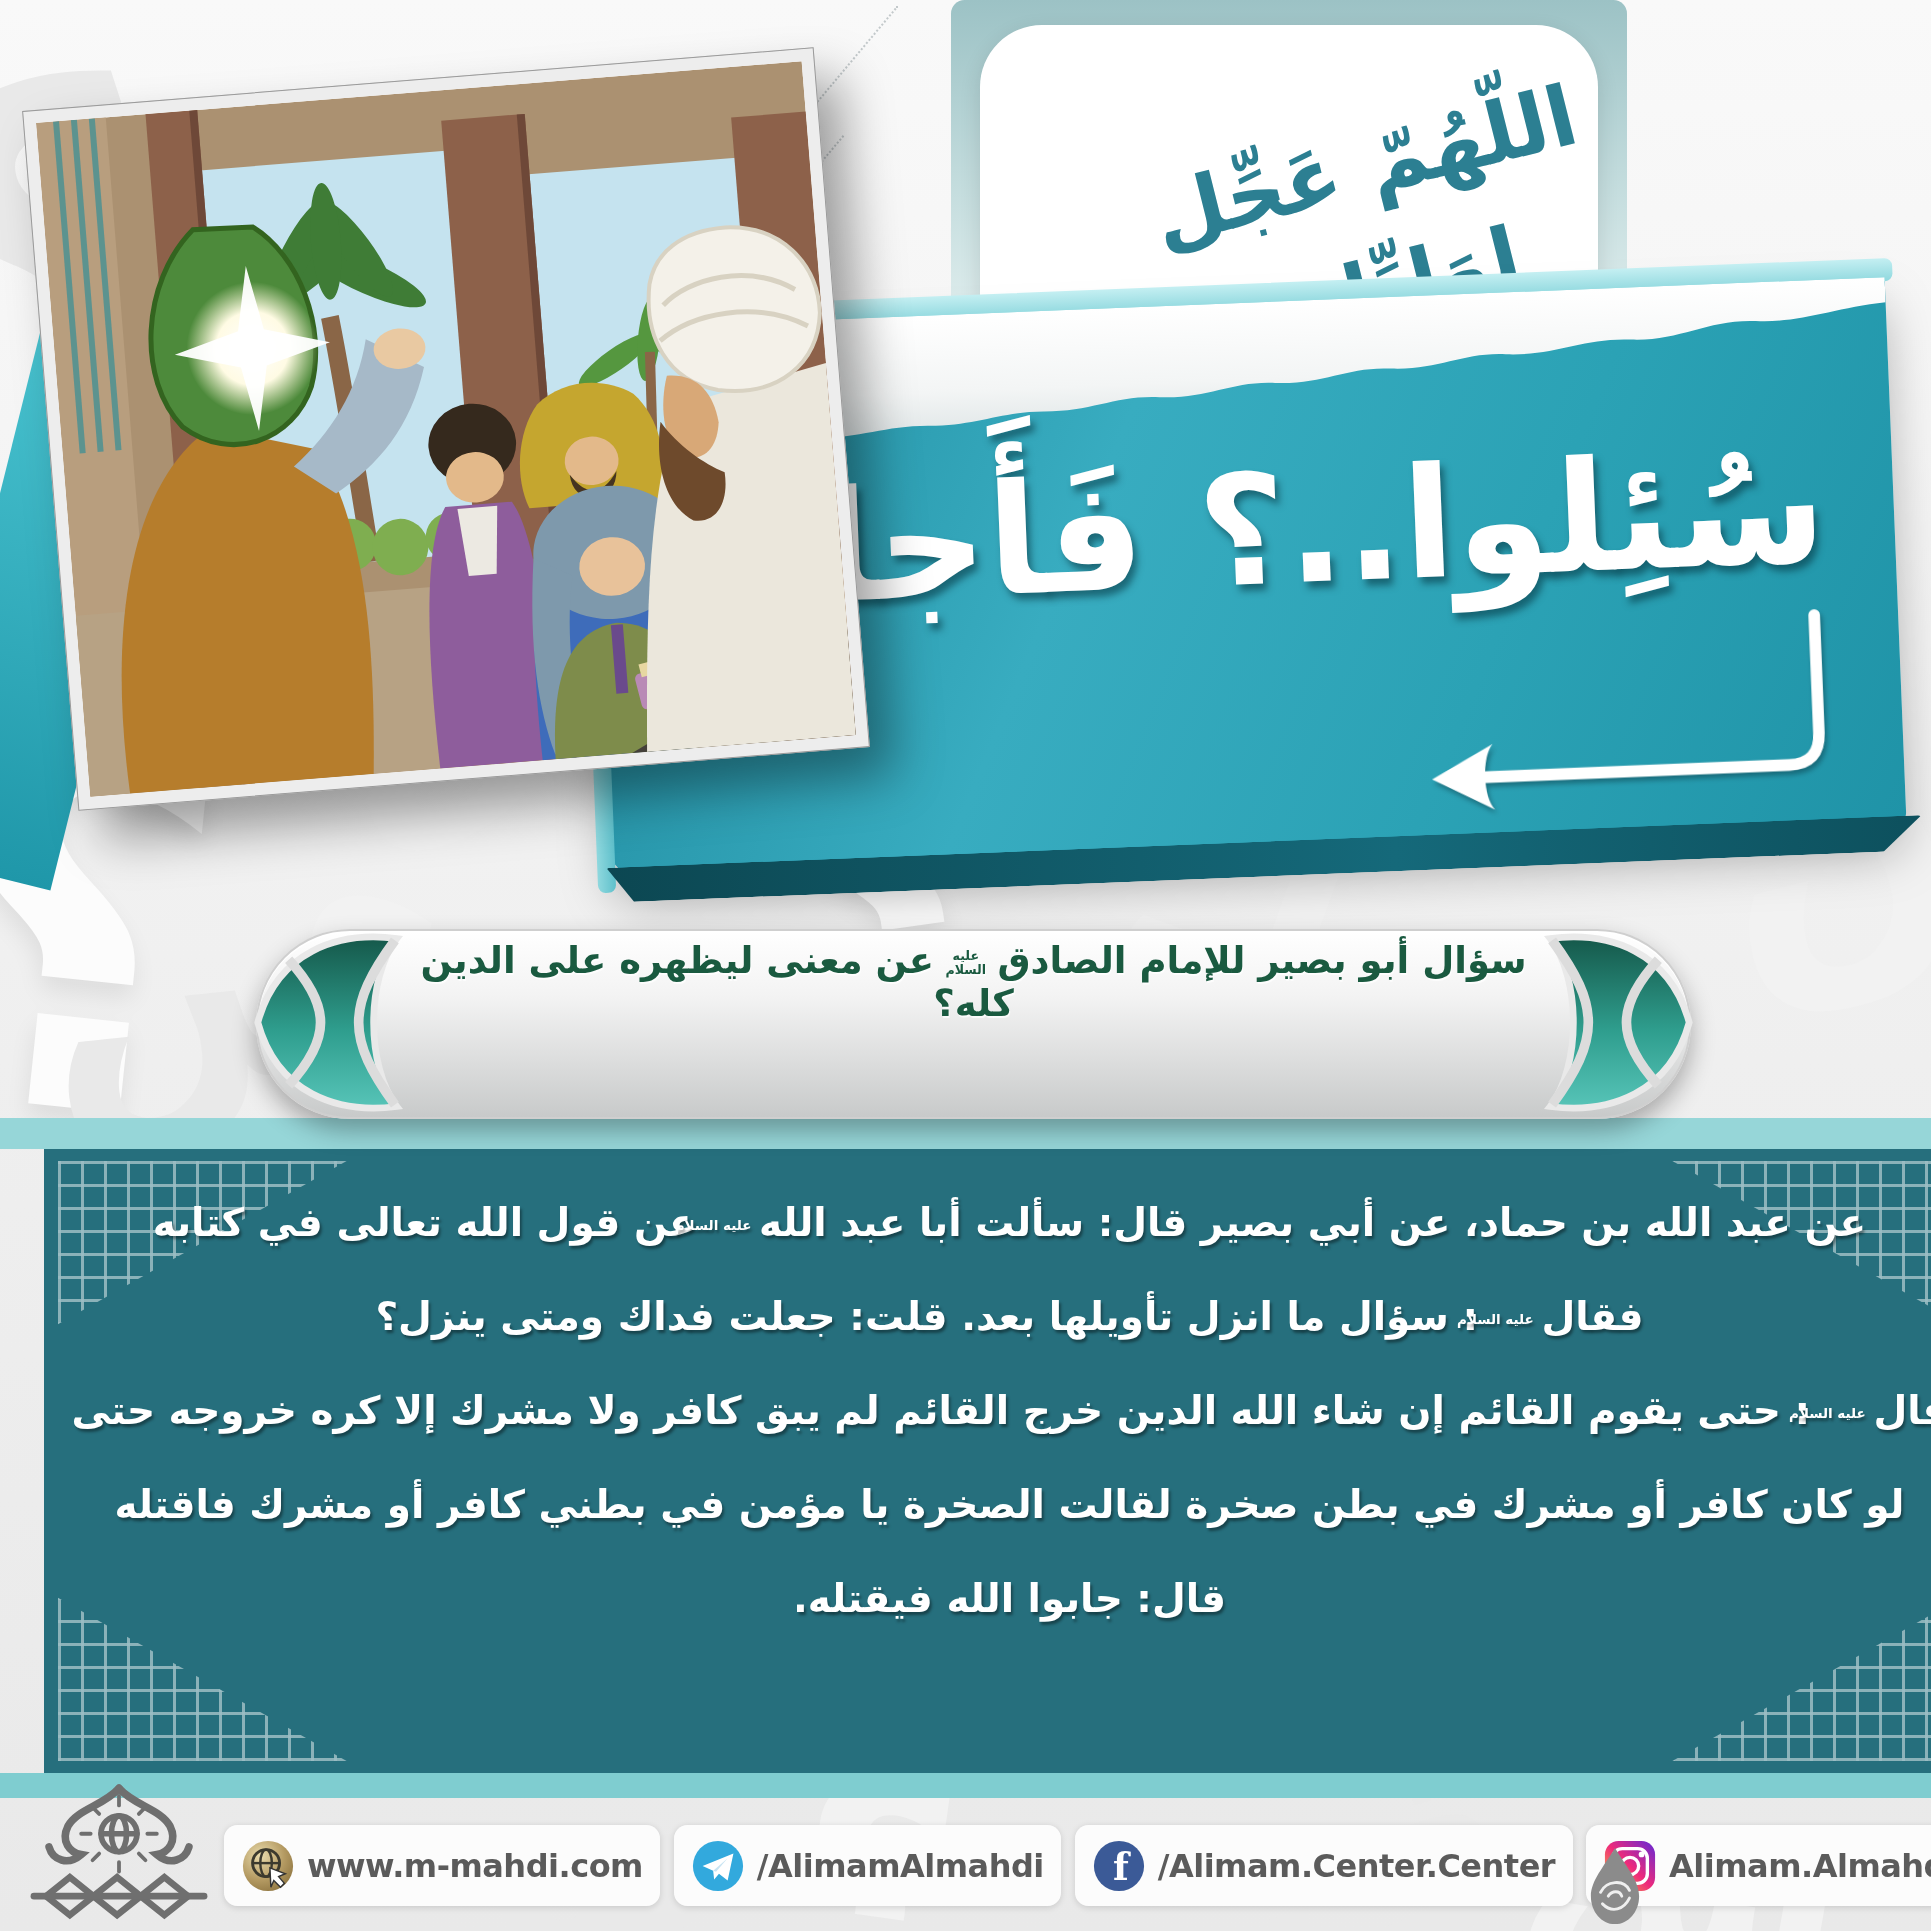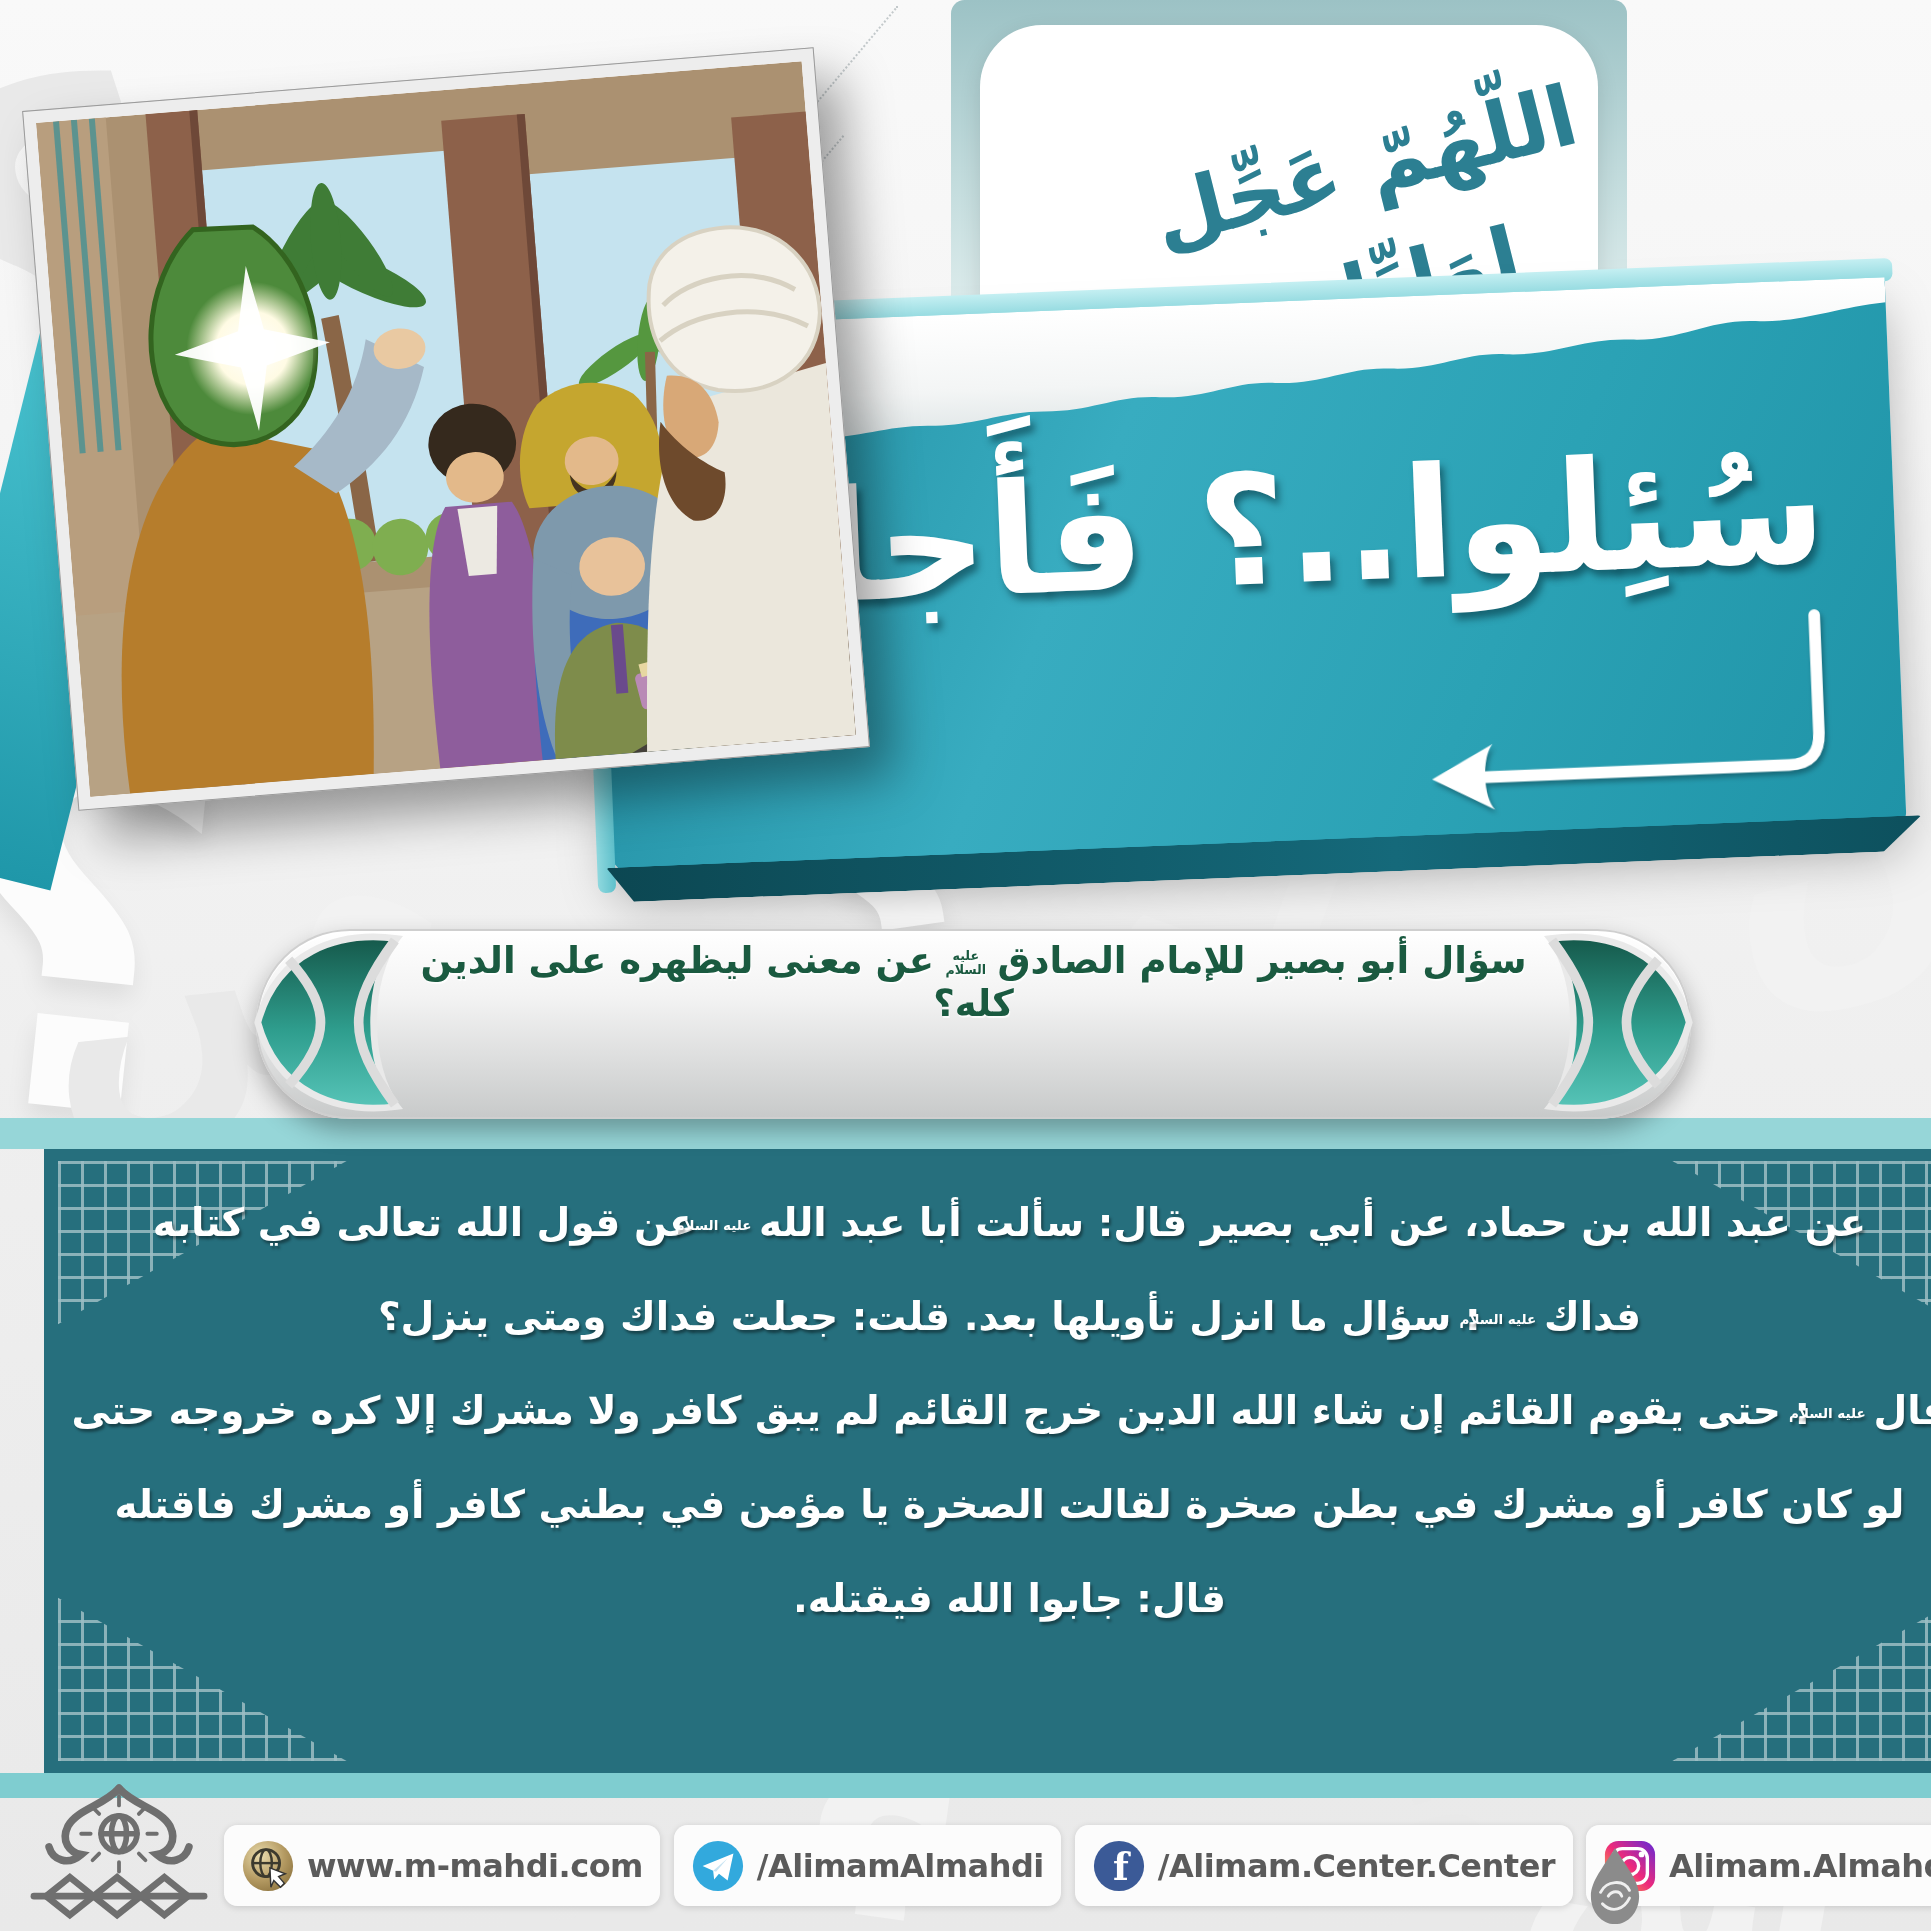--- a/index.html
+++ b/index.html
@@ -286,21 +286,21 @@
   </div>
 
   <div class="strip-top"></div>
   <div class="block-main">
     <div class="sq tl"></div>
     <div class="sq tr"></div>
     <div class="sq bl"></div>
     <div class="sq br"></div>
     <div class="blines">
       <div class="bline"><span>عن عبد الله بن حماد، عن أبي بصير قال: سألت أبا عبد الله</span><span class="hon"><i>عليه السلام</i></span><span>عن قول الله تعالى في كتابه</span></div>
-      <div class="bline"><span>فداك</span><span class="hon"><i>عليه السلام</i></span><span>: سؤال ما انزل تأويلها بعد. قلت: جعلت فداك ومتى ينزل؟</span></div>
+      <div class="bline"><span>فقال</span><span class="hon"><i>عليه السلام</i></span><span>: سؤال ما انزل تأويلها بعد. قلت: جعلت فداك ومتى ينزل؟</span></div>
       <div class="bline"><span>قال</span><span class="hon"><i>عليه السلام</i></span><span>: حتى يقوم القائم إن شاء الله الدين خرج القائم لم يبق كافر ولا مشرك إلا كره خروجه حتى</span></div>
       <div class="bline"><span>لو كان كافر أو مشرك في بطن صخرة لقالت الصخرة يا مؤمن في بطني كافر أو مشرك فاقتله</span><span></span></div>
       <div class="bline"><span>قال: جابوا الله فيقتله.</span><span></span></div>
     </div>
   </div>
   <div class="strip-bottom"></div>
 
   <div class="footer">
     <svg class="logo-left" viewBox="0 0 220 150">
       <g stroke="#6f6f6f" fill="none" stroke-width="6" stroke-linecap="round">

